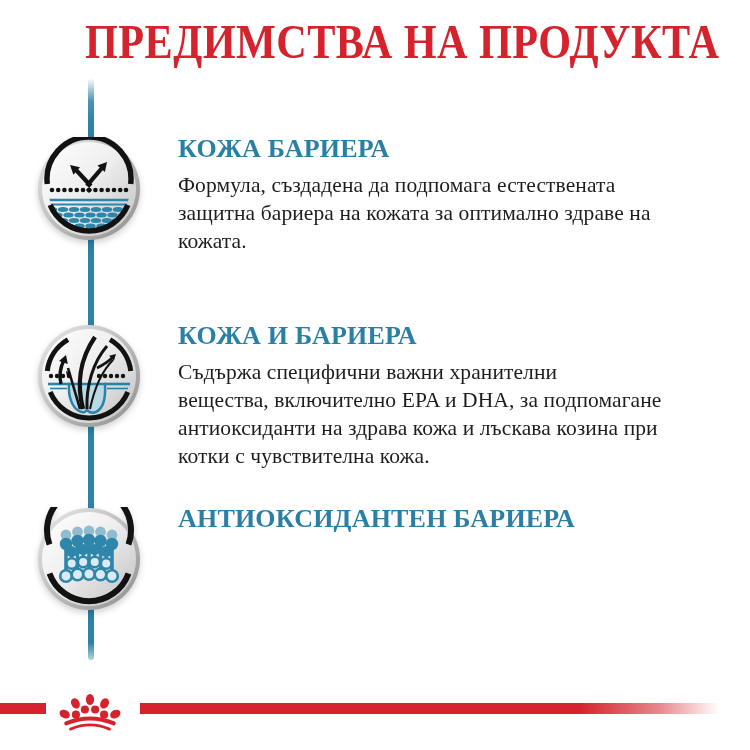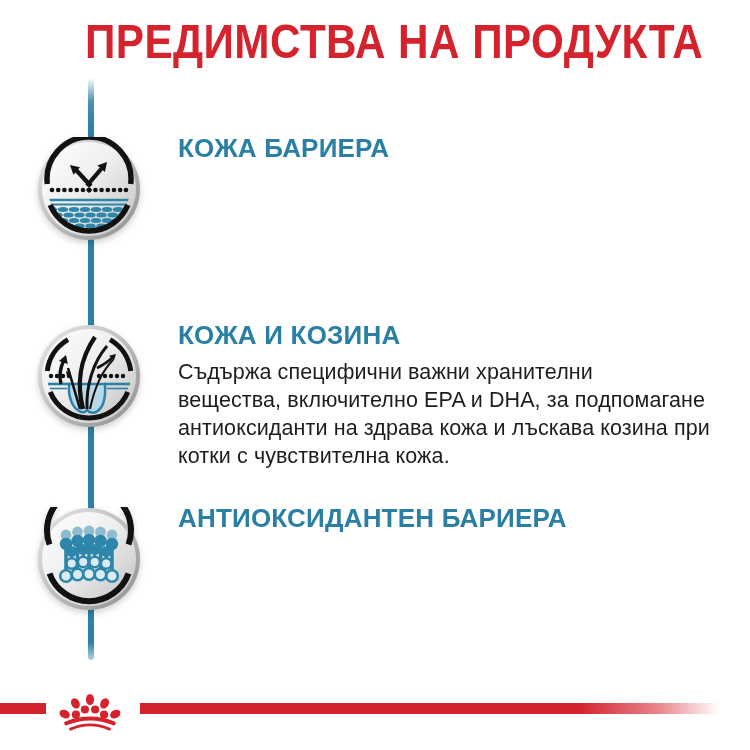--- a/index.html
+++ b/index.html
@@ -1,18 +1,18 @@
 <!DOCTYPE html>
 <html><head>
 <meta charset="utf-8">
 <style>
   html,body{margin:0;padding:0;background:#ffffff;}
   .canvas{
     position:relative;width:750px;height:750px;background:#ffffff;overflow:hidden;
-    font-family:Liberation Sans, sans-serif;
+    font-family:Liberation Serif, serif;
   }
   .page-title{
     position:absolute;left:85px;top:18px;margin:0;
     font-size:48px;font-weight:bold;letter-spacing:.5px;white-space:nowrap;
     color:#d5232d;transform:scaleX(.88);transform-origin:left top;line-height:1.0;
   }
   .vline{
     position:absolute;left:88px;top:78px;width:6px;height:582px;border-radius:3px;
     background:linear-gradient(to bottom,
       rgba(43,129,166,0) 0%, rgba(43,129,166,.85) 4%, #2b81a6 8%,
@@ -125,20 +125,23 @@
         <path d="M 13.2 68 A 42 42 0 0 0 90.8 68" fill="none" stroke="#121212" stroke-width="5.5"></path>
         <path d="M 54 49 C 48 43 44 38 39 33" fill="none" stroke="#121212" stroke-width="4.2"></path>
         <polygon points="33,28 43,30.2 36.4,37.7" fill="#121212"></polygon>
         <path d="M 50 49 C 55 42 60 37 65 31" fill="none" stroke="#121212" stroke-width="4.2"></path>
         <polygon points="70,25 67.9,35.1 60.4,28.5" fill="#121212"></polygon>
         <rect x="49.8" y="50.8" width="4.4" height="4.4" transform="rotate(45 52 53)" fill="#121212"></rect>
       </svg>
     </div>
     <div class="content">
       <h2>КОЖА БАРИЕРА</h2>
+      <p>Формула, създадена да подпомага естествената
+защитна бариера на кожата за оптимално здраве на
+кожата.</p>
     </div>
   </section>
 
   <section class="benefit row-2">
     <div class="icon">
       <svg viewBox="0 0 104 104" width="104" height="104">
         <circle cx="52" cy="52" r="51" fill="url(#g-rim)"></circle>
         <circle cx="52" cy="52" r="47" fill="url(#g-face)"></circle>
         <path d="M 10.3 47 A 42 42 0 0 1 31 15.6" fill="none" stroke="#121212" stroke-width="5"></path>
         <path d="M 73 15.6 A 42 42 0 0 1 93.7 47" fill="none" stroke="#121212" stroke-width="5"></path>
@@ -164,21 +167,21 @@
         <path d="M 43 85 C 38 68 34 54 31 44" fill="none" stroke="#121212" stroke-width="2.6"></path>
         <path d="M 53 85 C 57 66 64 48 76 36" fill="none" stroke="#121212" stroke-width="2"></path>
         <path d="M 24 60 C 22 52 23 44 27 36" fill="none" stroke="#121212" stroke-width="3.4"></path>
         <polygon points="29,31 30.8,40 22,37" fill="#121212"></polygon>
         <polygon points="29,47 34,49 30,52.5" fill="#121212"></polygon>
         <path d="M 60 44 C 66 41 71 38 76 33" fill="none" stroke="#121212" stroke-width="2.6"></path>
         <polygon points="79,30 76.9,36.8 72.1,31.8" fill="#121212"></polygon>
       </svg>
     </div>
     <div class="content">
-      <h2>КОЖА И КОЗИНА</h2>
+      <h2>КОЖА И БАРИЕРА</h2>
       <p>Съдържа специфични важни хранителни
 вещества, включително EPA и DHA, за подпомагане
 антиоксиданти на здрава кожа и лъскава козина при
 котки с чувствителна кожа.</p>
     </div>
   </section>
 
   <section class="benefit row-3">
     <div class="icon">
       <svg viewBox="0 0 104 104" width="104" height="104">

